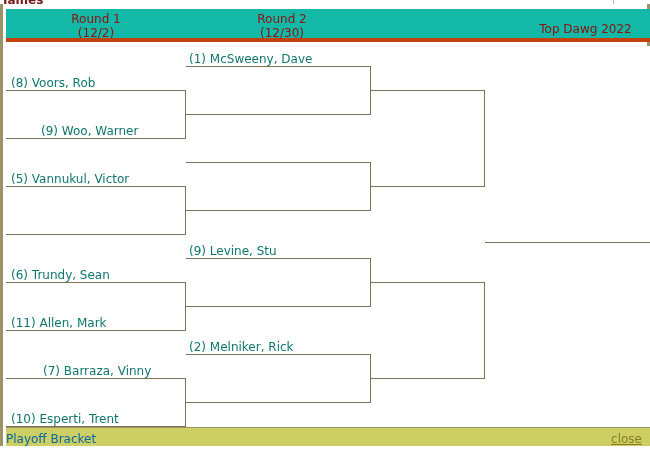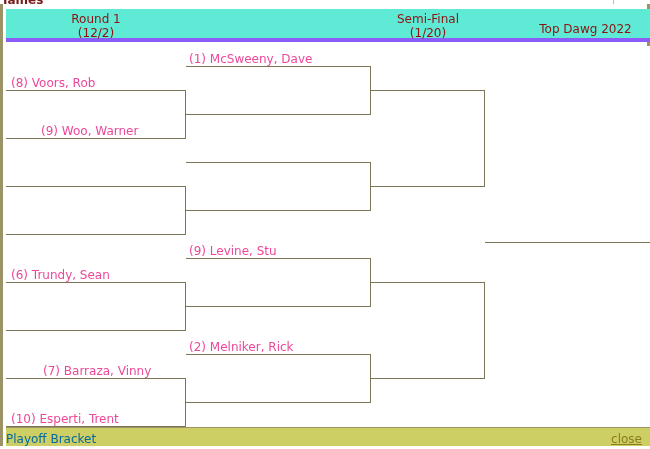--- a/index.html
+++ b/index.html
@@ -28,22 +28,22 @@
     position:absolute;left:0px;top:4px;width:650px;height:445px;
     box-sizing:border-box;
     border-left:3px solid #9c9268;
     border-right:3px solid #9c9268;
     background:#ffffff;
   }
 
   
   .header{
     position:absolute;left:3px;top:5px;width:644px;height:33px;
-    background:#5eead4;
-    border-bottom:4px solid #8b5cf6;
+    background:#14b8a6;
+    border-bottom:4px solid #c2410c;
     box-sizing:border-box;
   }
   .hcol{
     position:absolute;top:3px;
     text-align:center;
     color:#8c1111;
     font-size:12px;
     line-height:14px;
     white-space:nowrap;
   }
@@ -55,21 +55,21 @@
     background:#ffffff;overflow:hidden;
   }
 
   .ln{position:absolute;background:#7d7356;}
   .h{height:1px;}
   .v{width:1px;}
 
   .nm{
     position:absolute;
     font-size:12px;
-    color:#ec4899;
+    color:#0f766e;
     white-space:nowrap;
     line-height:14px;
   }
 
   
   .footer{
     position:absolute;left:3px;top:423px;width:644px;height:23px;
     background:#cdce63;
     border-top:1px solid #9c9268;
     box-sizing:border-box;
@@ -95,34 +95,36 @@
   <div class="bgbox"></div>
   <div class="bgtext">James</div>
 
   <div class="panel">
 
     <div class="header">
       <div class="hcol" style="left:0px;width:180px;">
         <span>Round 1</span>
         <span class="l2">(12/2)</span>
       </div>
-      <div class="hcol" style="left:366px;width:112px;">
-        <span>Semi-Final</span>
-        <span class="l2">(1/20)</span>
+      <div class="hcol" style="left:186px;width:180px;">
+        <span>Round 2</span>
+        <span class="l2">(12/30)</span>
       </div>
       <div class="hcol" style="left:515px;width:129px;top:13px;">
         <span>Top Dawg 2022</span>
       </div>
     </div>
 
     <div class="canvas">
 
       <div class="nm" style="left:5px;top:30px;">(8) Voors, Rob</div>
       <div class="nm" style="left:5px;top:78px;margin-left:30px;">(9) Woo, Warner</div>
+      <div class="nm" style="left:5px;top:126px;">(5) Vannukul, Victor</div>
       <div class="nm" style="left:5px;top:222px;">(6) Trundy, Sean</div>
+      <div class="nm" style="left:5px;top:270px;">(11) Allen, Mark</div>
       <div class="nm" style="left:5px;top:318px;margin-left:32px;">(7) Barraza, Vinny</div>
       <div class="nm" style="left:5px;top:366px;">(10) Esperti, Trent</div>
 
       <div class="nm" style="left:183px;top:6px;">(1) McSweeny, Dave</div>
       <div class="nm" style="left:183px;top:198px;">(9) Levine, Stu</div>
       <div class="nm" style="left:183px;top:294px;">(2) Melniker, Rick</div>
 
       <div class="ln h" style="left:0px;top:44px;width:180px;"></div>
       <div class="ln h" style="left:0px;top:92px;width:180px;"></div>
       <div class="ln v" style="left:179px;top:44px;height:49px;"></div>

